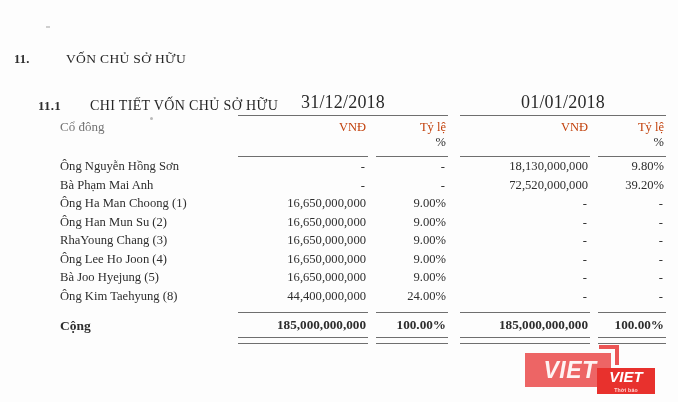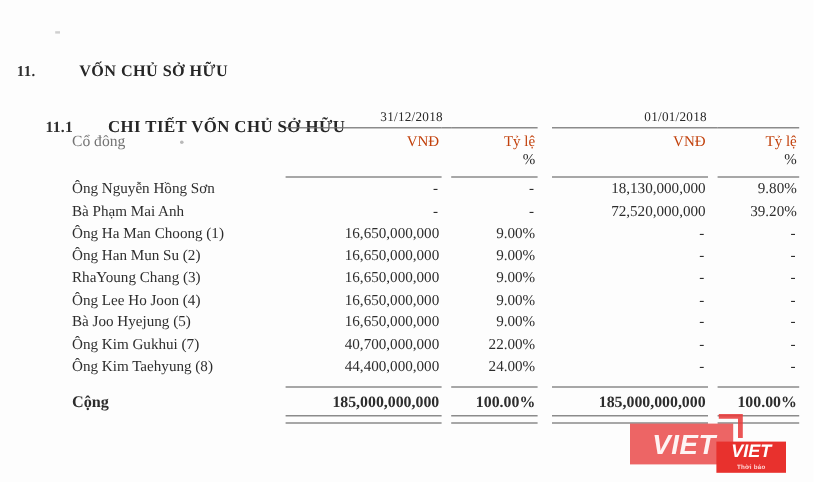--- a/index.html
+++ b/index.html
@@ -37,21 +37,21 @@
   .heading-num {
     font-weight: 700;
     font-size: 12.5px;
     letter-spacing: 0.2px;
     color: #2e2e2e;
   }
   #heading-main .heading-num { width: 52px; display:inline-block; }
   #heading-sub  .heading-num { width: 52px; display:inline-block; font-size: 13px; }
 
   .heading-text {
-    font-weight: 700;
+    font-weight: 400;
     font-size: 13.5px;
     letter-spacing: 0.35px;
     color: #262626;
   }
   #heading-sub .heading-text { font-size: 14px; }
 
   
   .table-wrap {
     position: absolute;
     left: 58px;
@@ -74,21 +74,21 @@
   col.c-gap1 { width: 8px;  }
   col.c-p1   { width: 72px; }
   col.c-gap2 { width: 12px; }
   col.c-v2   { width: 130px; }
   col.c-gap3 { width: 8px;  }
   col.c-p2   { width: 68px; }
 
   .dategrp {
     text-align: center;
     font-weight: 700;
-    font-size: 11px;
+    font-size: 18px;
     padding-bottom: 2px !important;
     letter-spacing: 0.2px;
     color: #2a2a2a;
     border-bottom: 1.4px solid #6f6f6f;
   }
 
   .unit {
     text-align: right;
     font-weight: 700;
     font-size: 12.5px;
@@ -376,30 +376,20 @@
             <td class="name">Bà Joo Hyejung (5)</td>
             <td class="num">16,650,000,000</td>
             <td></td>
             <td class="num">9.00%</td>
             <td></td>
             <td class="dash">-</td>
             <td></td>
             <td class="dash">-</td>
           </tr>
           <tr>
-            <td class="name">Ông Kim Gukhui (7)</td>
-            <td class="num">40,700,000,000</td>
-            <td></td>
-            <td class="num">22.00%</td>
-            <td></td>
-            <td class="dash">-</td>
-            <td></td>
-            <td class="dash">-</td>
-          </tr>
-          <tr>
             <td class="name">Ông Kim Taehyung (8)</td>
             <td class="num">44,400,000,000</td>
             <td></td>
             <td class="num">24.00%</td>
             <td></td>
             <td class="dash">-</td>
             <td></td>
             <td class="dash">-</td>
           </tr>
         </tbody>

